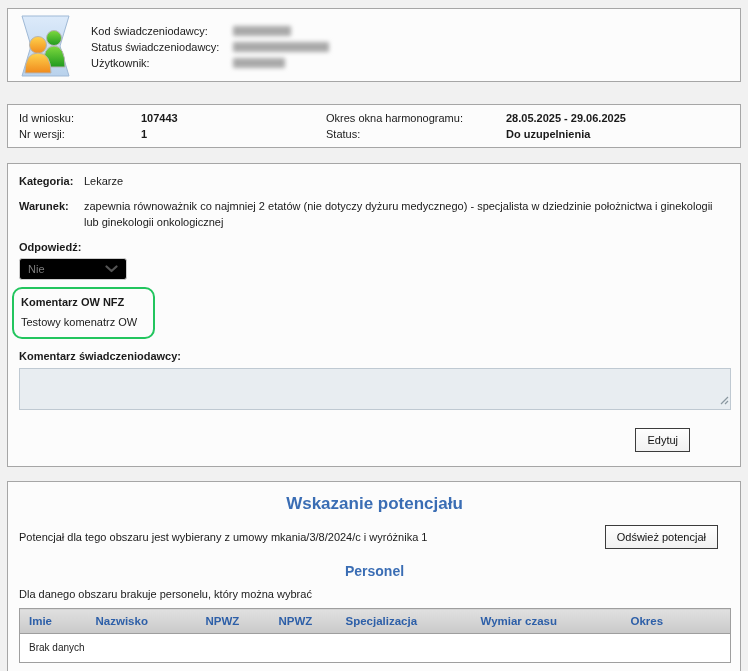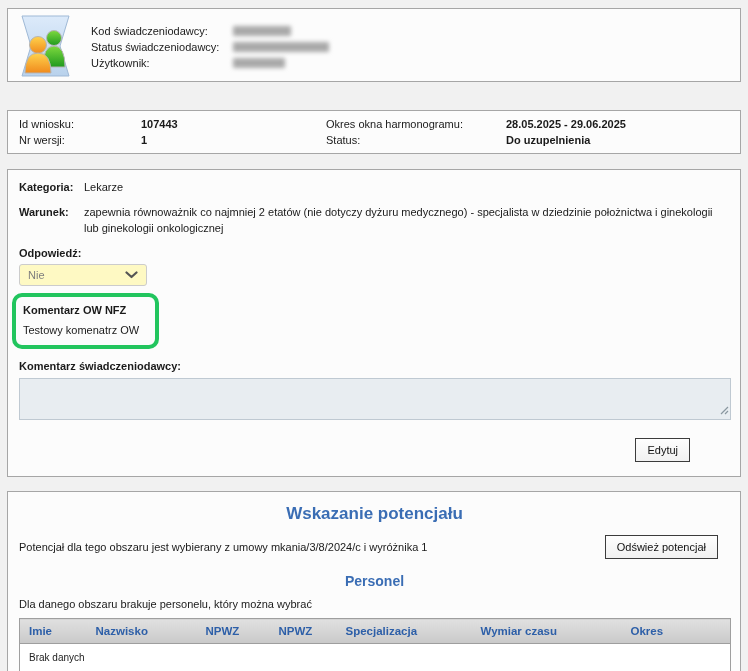--- a/index.html
+++ b/index.html
@@ -21,21 +21,21 @@
   
   .header-panel { margin-top: 8px; height: 74px; display: flex; align-items: flex-start; }
   .app-icon { width: 57px; height: 62px; margin: 6px 0 0 9px; flex: 0 0 auto; }
   .hdr-grid { margin: 14px 0 0 17px; }
   .hdr-row { display: flex; height: 16px; align-items: center; }
   .hdr-label { width: 142px; }
   .redacted { display: inline-block; height: 10px; background: #a9a9a9; filter: blur(2px); border-radius: 1px; }
   .r1 { width: 58px; } .r2 { width: 96px; } .r3 { width: 52px; }
 
   
-  .info-panel { margin-top: 28px; height: 44px; position: relative; }
+  .info-panel { margin-top: 22px; height: 44px; position: relative; }
   .ip { position: absolute; white-space: nowrap; }
   .row1 { top: 7px; } .row2 { top: 23px; }
   .c-label1 { left: 11px; } .c-value1 { left: 133px; font-weight: bold; }
   .c-label2 { left: 318px; } .c-value2 { left: 498px; font-weight: bold; }
 
   
   .section-title { text-align: center; font-weight: bold; font-size: 17px; margin-top: 12px; }
   .sub-title { text-align: center; font-weight: bold; font-size: 14px; margin-top: 14px; }
   .btn {
     display: inline-block;
@@ -50,32 +50,32 @@
   }
 
   
   .cond-panel { margin-top: 15px; padding: 0 10px 12px 11px; }
   .kv-row { display: flex; margin-top: 9px; line-height: 16px; }
   .kv-label { font-weight: bold; width: 65px; flex: 0 0 auto; }
   .kv-value { flex: 1; }
   .block-label { font-weight: bold; margin-top: 11px; }
   .select-box {
     margin-top: 5px;
-    width: 128px; height: 22px;
-    background: #fef9c3;
+    width: 108px; height: 22px;
+    background: #000000;
     border: 1px solid #cccccc;
     border-radius: 3px;
     display: flex; align-items: center; justify-content: space-between;
     padding: 0 8px;
     color: #7e7e7e;
   }
   .red-annotation {
     display: inline-block;
     margin: 7px 0 0 -7px;
-    border: 4px solid #22c55e;
+    border: 2px solid #22c55e;
     border-radius: 10px;
     padding: 7px 16px 9px 7px;
   }
   .red-annotation .ow-label { font-weight: bold; }
   .red-annotation .ow-value { margin-top: 8px; }
   .comment-area {
     margin-top: 6px;
     width: 712px; height: 42px;
     background: #e8edf1;
     border: 1px solid #bfc9d2;

